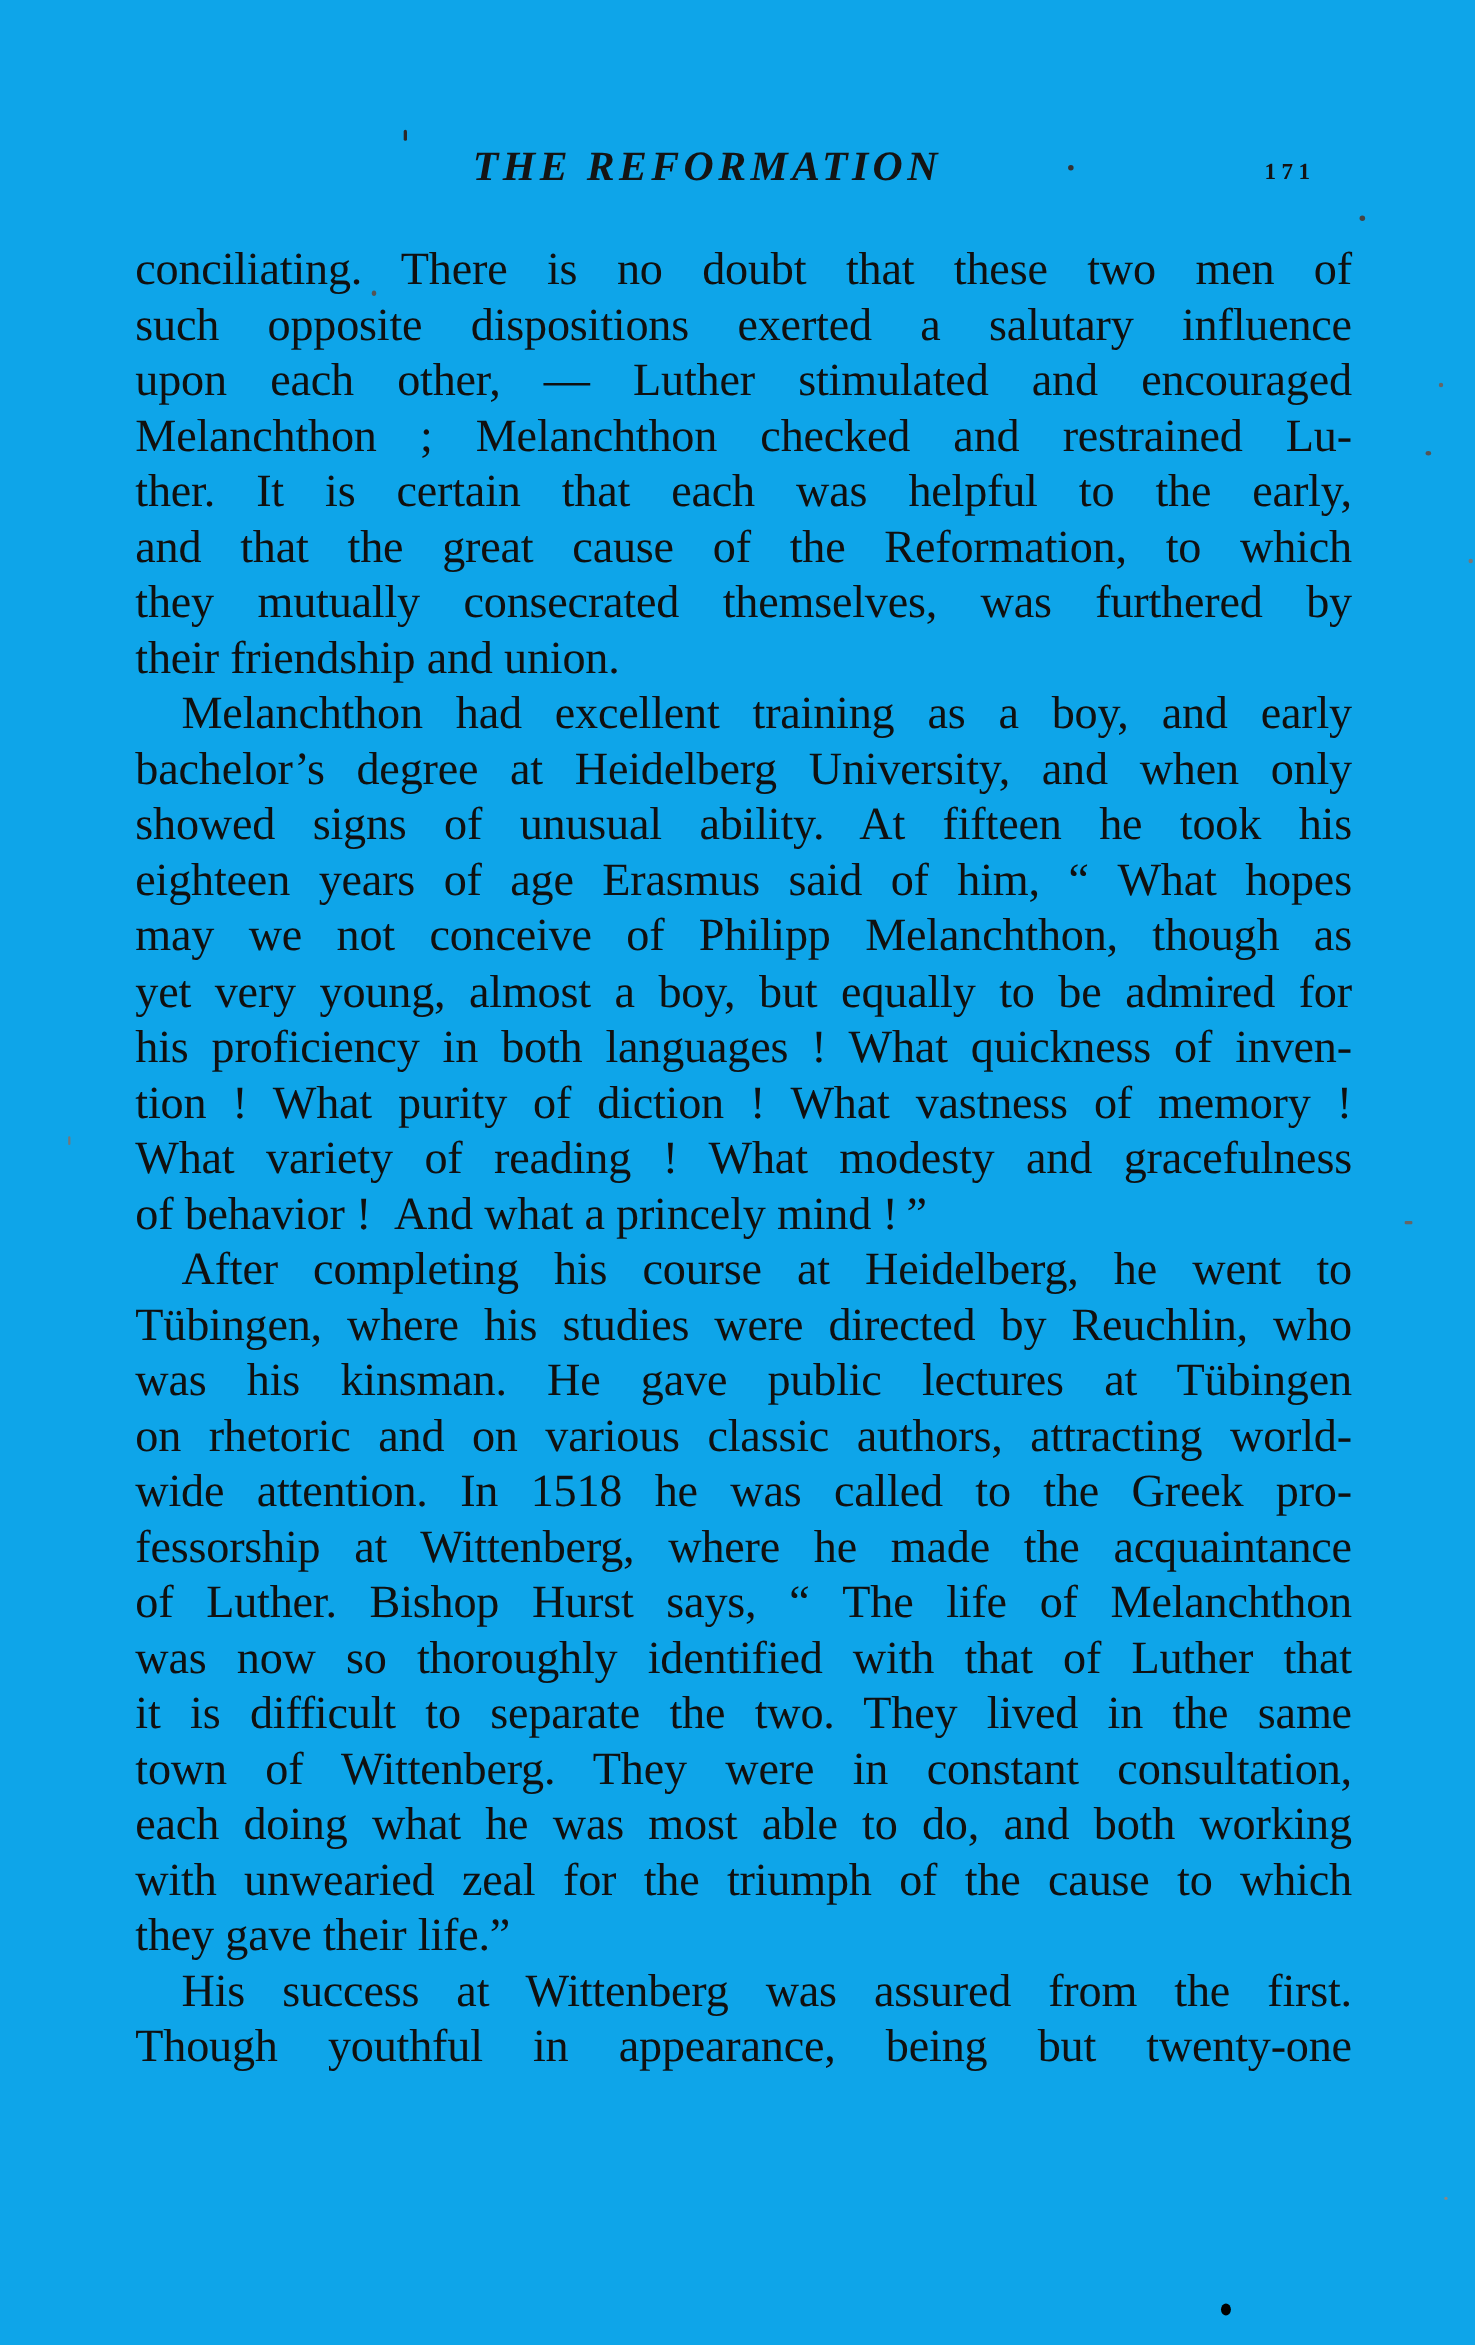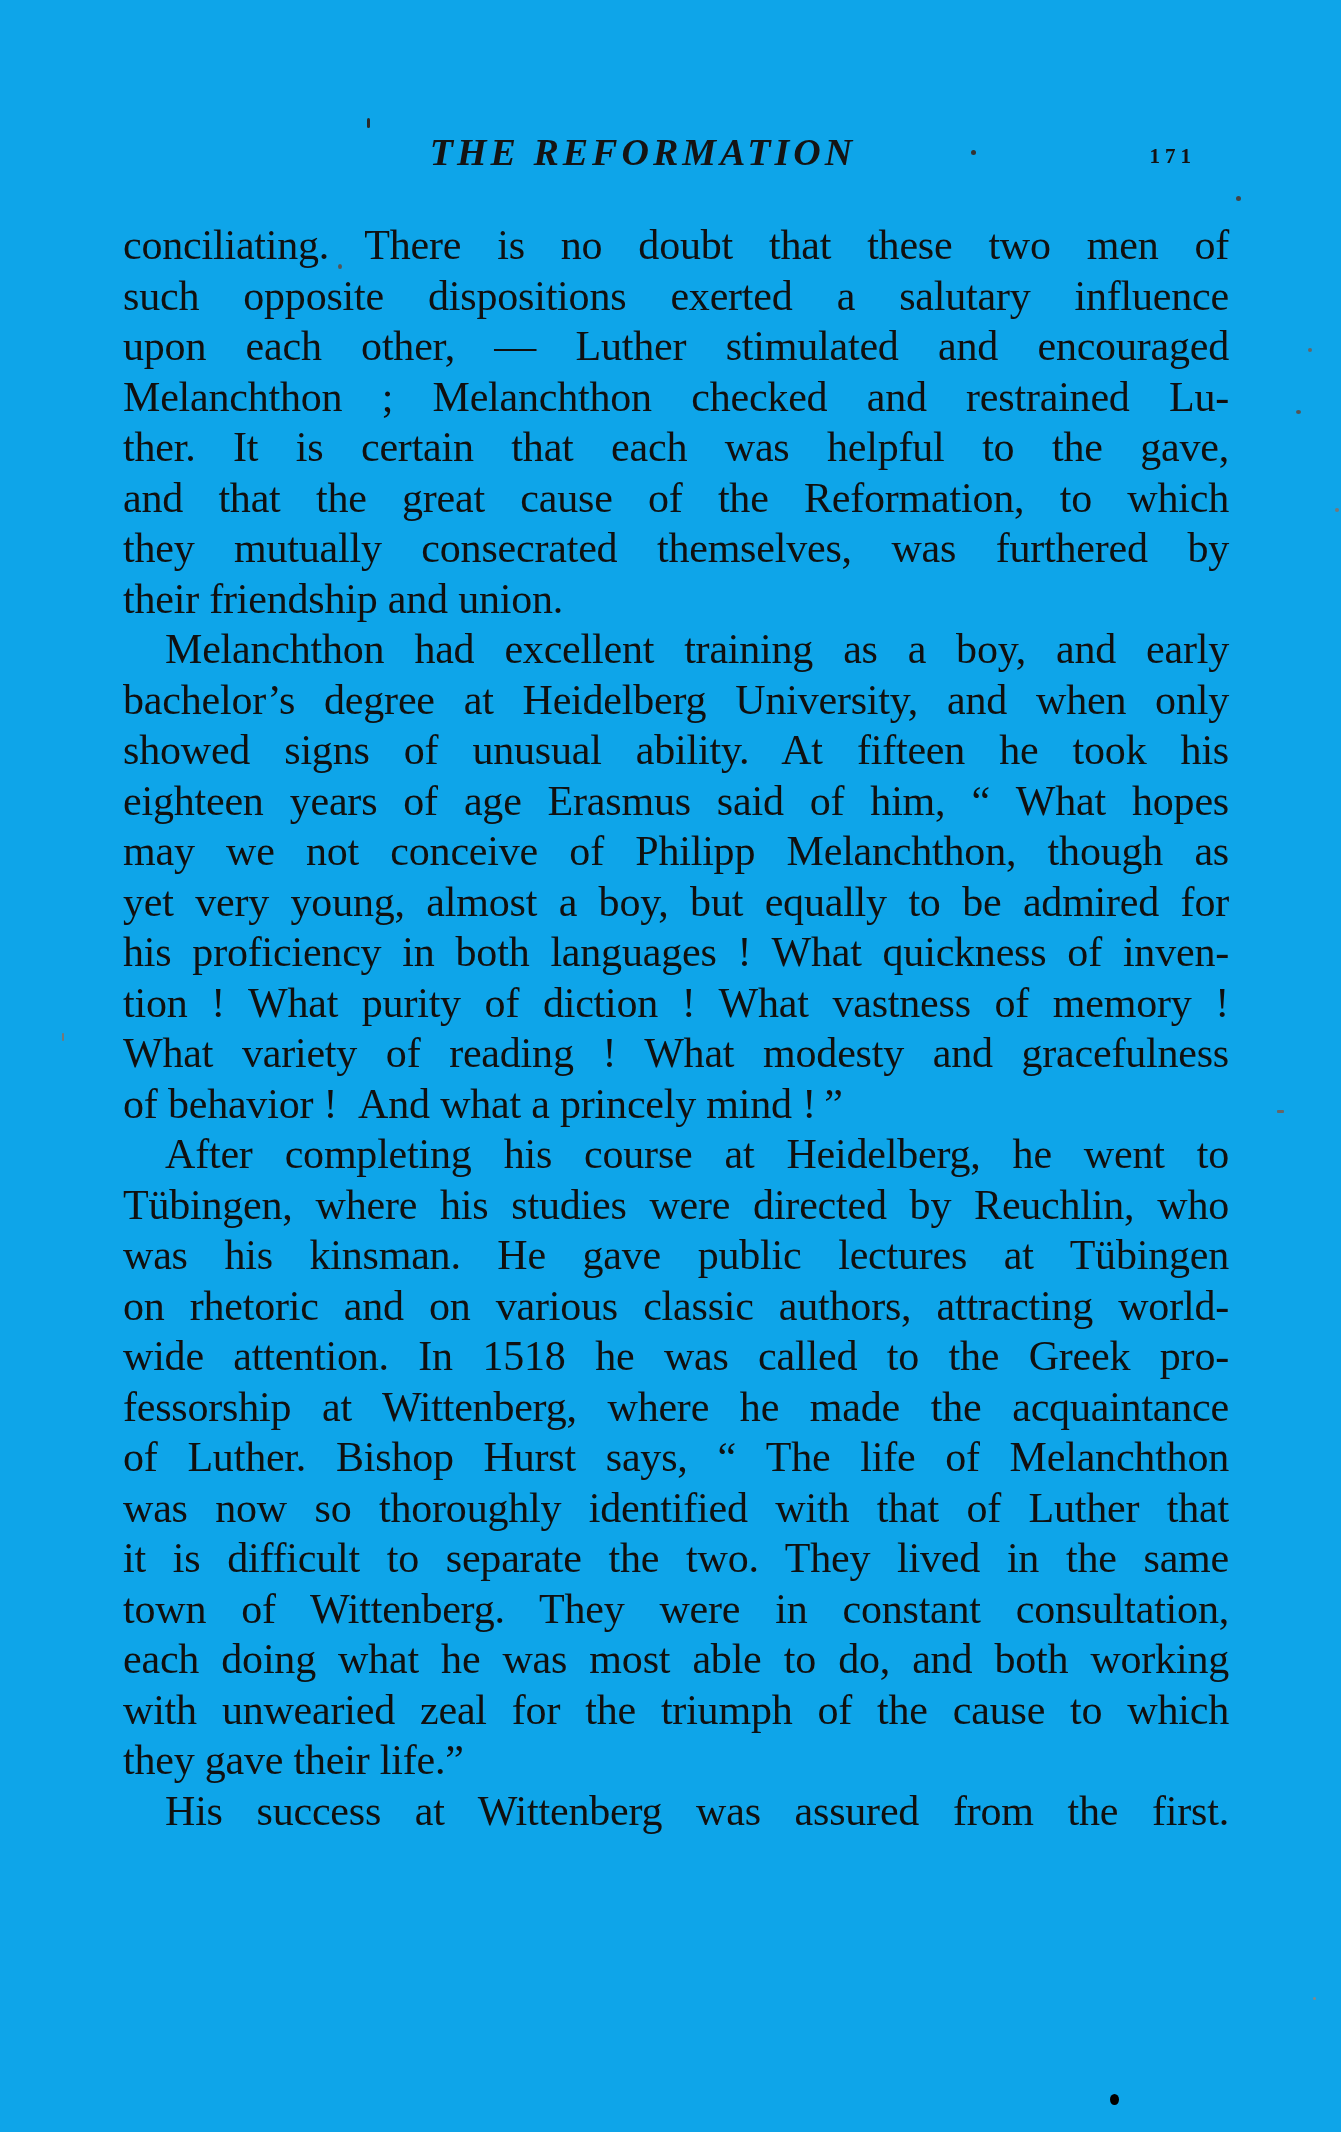--- a/index.html
+++ b/index.html
@@ -76,21 +76,21 @@
   <div class="running-head">
     <div class="head-title">THE REFORMATION</div>
     <div class="page-number">171</div>
   </div>
 
   <div class="body-text">
     <div class="ln">conciliating.  There is no doubt that these two men of</div>
     <div class="ln">such opposite dispositions exerted a salutary influence</div>
     <div class="ln">upon each other, — Luther stimulated and encouraged</div>
     <div class="ln">Melanchthon&nbsp;; Melanchthon checked and restrained Lu-</div>
-    <div class="ln">ther.  It is certain that each was helpful to the gave,</div>
+    <div class="ln">ther.  It is certain that each was helpful to the early,</div>
     <div class="ln">and that the great cause of the Reformation, to which</div>
     <div class="ln">they mutually consecrated themselves, was furthered by</div>
     <div class="ln end">their friendship and union.</div>
     <div class="ln indent">Melanchthon had excellent training as a boy, and early</div>
     <div class="ln">bachelor’s degree at Heidelberg University, and when only</div>
     <div class="ln">showed signs of unusual ability.  At fifteen he took his</div>
     <div class="ln">eighteen years of age Erasmus said of him, “&nbsp;What hopes</div>
     <div class="ln">may we not conceive of Philipp Melanchthon, though as</div>
     <div class="ln">yet very young, almost a boy, but equally to be admired for</div>
     <div class="ln">his proficiency in both languages&nbsp;!  What quickness of inven-</div>
@@ -104,20 +104,21 @@
     <div class="ln">wide attention.  In 1518 he was called to the Greek pro-</div>
     <div class="ln">fessorship at Wittenberg, where he made the acquaintance</div>
     <div class="ln">of Luther.  Bishop Hurst says, “&nbsp;The life of Melanchthon</div>
     <div class="ln">was now so thoroughly identified with that of Luther that</div>
     <div class="ln">it is difficult to separate the two.  They lived in the same</div>
     <div class="ln">town of Wittenberg.  They were in constant consultation,</div>
     <div class="ln">each doing what he was most able to do, and both working</div>
     <div class="ln">with unwearied zeal for the triumph of the cause to which</div>
     <div class="ln end">they gave their life.”</div>
     <div class="ln indent">His success at Wittenberg was assured from the first.</div>
+    <div class="ln">Though youthful in appearance, being but twenty-one</div>
   </div>
 
   <div class="speck" style="left:367px; top:118px; width:3px;  height:10px; background:#2a2a2a; border-radius:2px;"></div>
   <div class="speck" style="left:338px; top:264px; width:4px;  height:5px;  background:#555;"></div>
   <div class="speck" style="left:971px; top:150px; width:5px;  height:5px;  background:#333;"></div>
   <div class="speck" style="left:1236px; top:196px; width:5px; height:5px;  background:#444;"></div>
   <div class="speck" style="left:1308px; top:348px; width:4px; height:4px;  background:#666;"></div>
   <div class="speck" style="left:1296px; top:410px; width:5px; height:4px;  background:#555;"></div>
   <div class="speck" style="left:1335px; top:508px; width:4px; height:4px;  background:#777;"></div>
   <div class="speck" style="left:1277px; top:1110px; width:7px; height:3px; background:#666; border-radius:1px;"></div>

